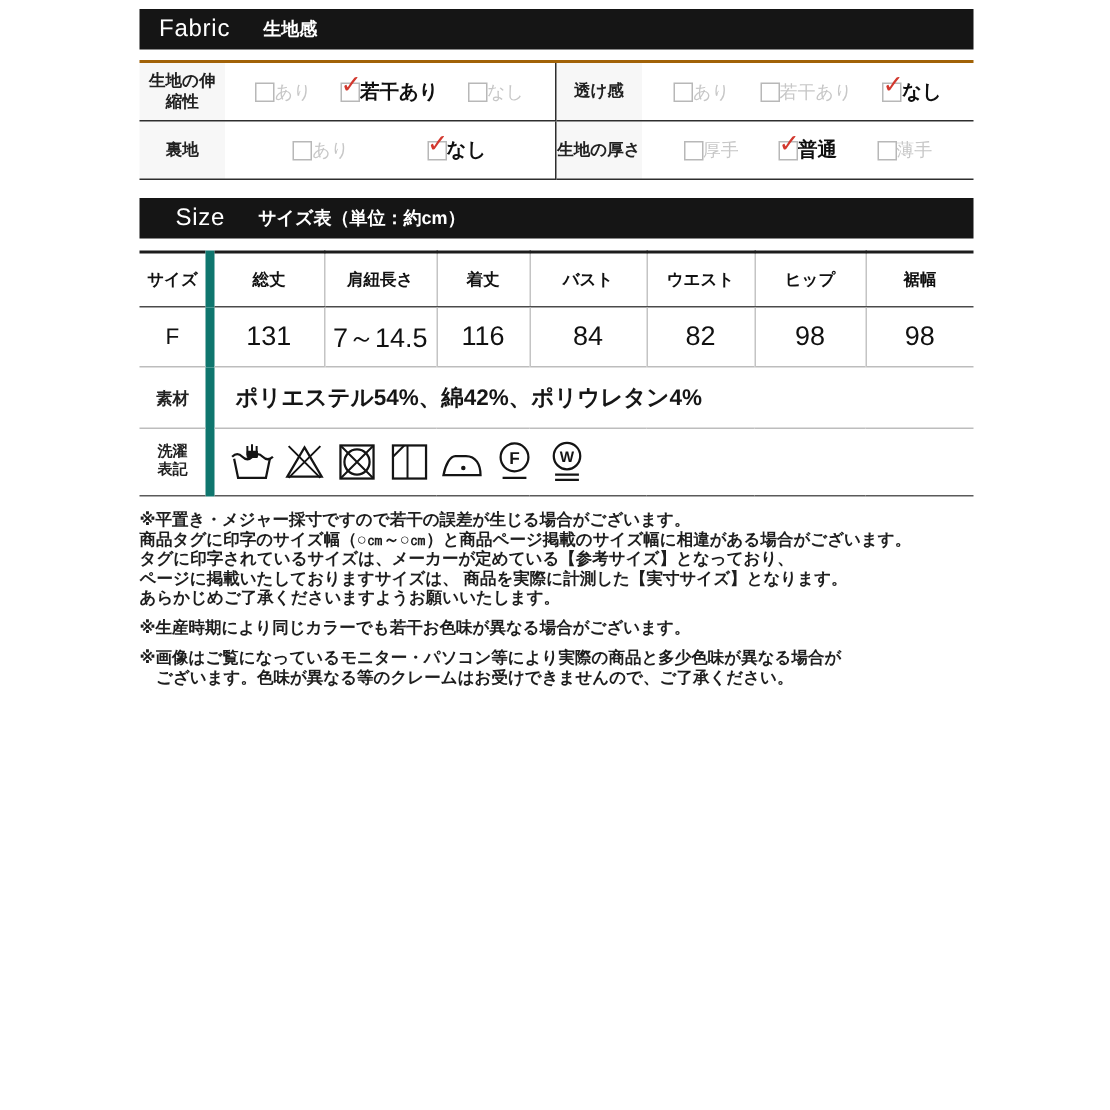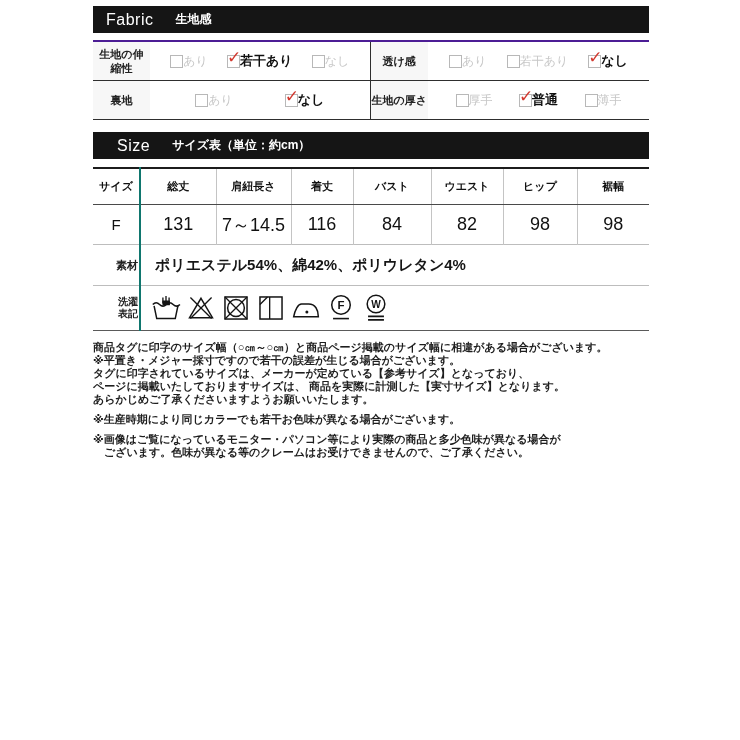--- a/index.html
+++ b/index.html
@@ -15,21 +15,21 @@
   .bar {
     background:#151515; color:#ffffff; height:27px;
     display:flex; align-items:center; padding-left:13px; box-sizing:border-box;
   }
   .bar .en { font-size:16px; font-weight:500; letter-spacing:.5px; }
   .bar .ja { font-size:12px; font-weight:600; margin-left:22px; }
 
   
   table.fabric {
     width:100%; margin-top:7px; border-collapse:collapse; table-layout:fixed;
-    border-top:2px solid #4c1d95; border-bottom:1px solid #2e2e2e;
+    border-top:2px solid #a16207; border-bottom:1px solid #2e2e2e;
   }
   table.fabric td { height:36px; vertical-align:middle; }
   table.fabric tr.rowline td { border-bottom:1px solid #2e2e2e; }
   td.flabel {
     background:#f7f7f7; font-size:11px; font-weight:600; color:#222;
     text-align:center; line-height:1.3; padding:0 1px;
   }
   td.fmid { border-left:1px solid #2e2e2e; }
   .opts { display:flex; justify-content:space-evenly; align-items:center; }
   .opts.two { justify-content:center; gap:52px; }
@@ -45,25 +45,25 @@
   table.size {
     width:100%; margin-top:8px; border-collapse:collapse; table-layout:fixed;
     border-top:2px solid #1c1c1c; border-bottom:1px solid #5a5a5a;
   }
   table.size th {
     height:35px; font-size:11px; font-weight:600; color:#111;
     border-bottom:1px solid #4a4a4a; padding:0;
   }
   table.size th.szlab { font-size:11px; }
   .colsep { border-left:1px solid #c4c4c4; }
-  .firstcol { border-right:2px solid #0f766e; }
+  .firstcol { border-right:6px solid #0f766e; }
   table.size td.num { height:37px; font-size:18px; text-align:center; color:#111; }
   table.size td.fval { height:37px; font-size:15px; text-align:center; color:#111; }
   table.size tr.info td { border-top:1px solid #bdbdbd; }
-  td.ilabel { font-size:11px; font-weight:600; color:#222; text-align:right; }
+  td.ilabel { font-size:11px; font-weight:600; color:#222; text-align:center; }
   td.ilabel .wrap2 { display:inline-block; width:22px; font-size:10px; line-height:1.25; }
   td.ivalue { font-size:15px; font-weight:600; color:#161616; padding-left:14px; text-align:left; height:38px; }
   td.icare { height:42px; padding-left:10px; }
   .careicons { display:flex; align-items:center; gap:5px; }
   .careicons svg { display:block; }
 
   
   .notes { margin-top:10px; font-size:11px; font-weight:600; color:#1e1e1e; line-height:13px; }
   .note-group { margin:0 0 7px 0; }
   .note-line { white-space:pre; }
@@ -259,22 +259,22 @@
               </svg>
             </span>
           </div>
         </td>
       </tr>
     </tbody>
       </table>
 
     <div class="notes">
       <div class="note-group">
+        <div class="note-line">※平置き・メジャー採寸ですので若干の誤差が生じる場合がございます。</div>
         <div class="note-line">商品タグに印字のサイズ幅（○㎝～○㎝）と商品ページ掲載のサイズ幅に相違がある場合がございます。</div>
-        <div class="note-line">※平置き・メジャー採寸ですので若干の誤差が生じる場合がございます。</div>
         <div class="note-line">タグに印字されているサイズは、メーカーが定めている【参考サイズ】となっており、</div>
         <div class="note-line">ページに掲載いたしておりますサイズは、 商品を実際に計測した【実寸サイズ】となります。</div>
         <div class="note-line">あらかじめご了承くださいますようお願いいたします。</div>
       </div>
       <div class="note-group">
         <div class="note-line">※生産時期により同じカラーでも若干お色味が異なる場合がございます。</div>
       </div>
       <div class="note-group">
         <div class="note-line">※画像はご覧になっているモニター・パソコン等により実際の商品と多少色味が異なる場合が</div>
         <div class="note-line">　ございます。色味が異なる等のクレームはお受けできませんので、ご了承ください。</div>

